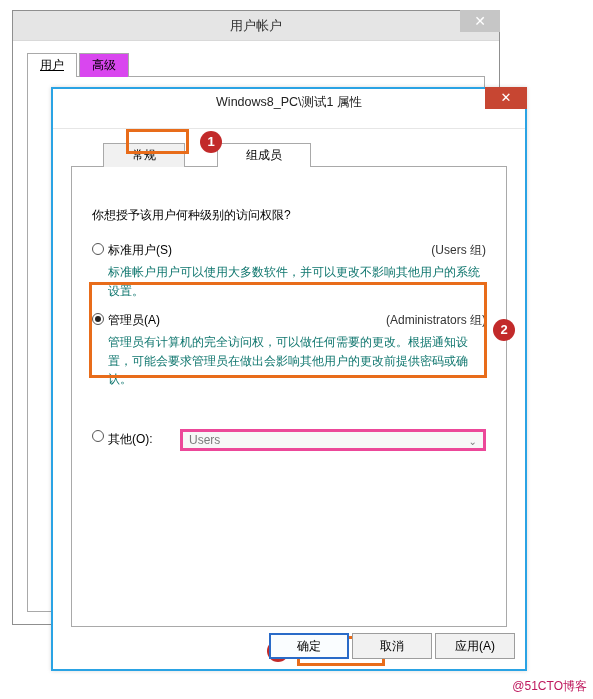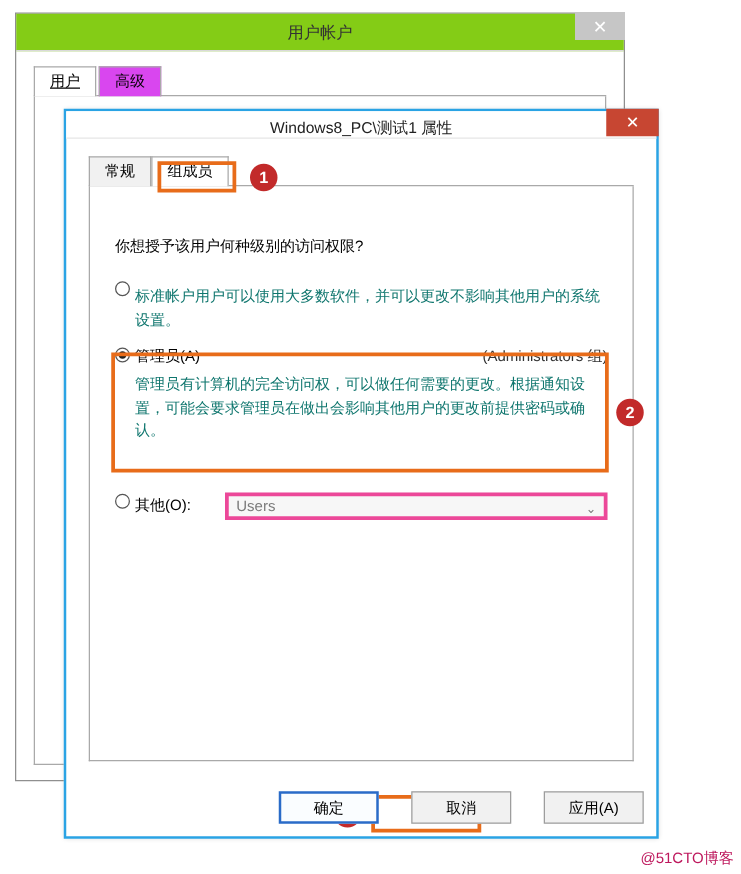--- a/index.html
+++ b/index.html
@@ -15,21 +15,21 @@
     
     .back-window {
       position: absolute;
       left: 12px; top: 10px;
       width: 488px; height: 615px;
       border: 1px solid #8f8f8f;
       background: #fff;
     }
     .back-titlebar {
       height: 30px;
-      background: #84cc16;
+      background: #e5e5e5;
       border-bottom: 1px solid #d9d9d9;
       position: relative;
       text-align: center;
       line-height: 30px;
       font-size: 13px;
       color: #333;
     }
     .back-close {
       position: absolute; right: -1px; top: -1px;
       width: 40px; height: 22px;
@@ -68,21 +68,21 @@
     .front-window {
       position: absolute;
       left: 51px; top: 87px;
       width: 476px; height: 584px;
       border: 2px solid #2aa3e4;
       background: #fff;
       box-shadow: 0 0 4px rgba(0,0,0,0.15);
     }
     .front-titlebar {
       position: relative;
-      height: 22px;
+      height: 40px;
       background: #fff;
       text-align: center;
       line-height: 26px;
       font-size: 12.5px;
       color: #222;
       border-bottom: 1px solid #e6e6e6;
     }
     .front-close {
       position: absolute; right: -2px; top: -2px;
       width: 42px; height: 22px;
@@ -96,25 +96,26 @@
     .front-tabs-row {
       display: flex;
       border-bottom: 1px solid #a9a9a9;
       height: 24px;
       align-items: flex-end;
     }
     .front-tab {
       border: 1px solid #a9a9a9;
       border-bottom: none;
       background: #fff;
-      padding: 3px 12px;
+      padding: 3px 28px;
       font-size: 12px;
       margin-right: 0px;
       position: relative;
       top: 1px;
+      margin-left: 32px;
     }
     .front-tab:not(.active){ background: #f1f1f1; }
     .front-panel {
       border: 1px solid #a9a9a9;
       border-top: none;
       padding: 16px 20px 14px 20px;
       min-height: 460px;
       position: relative;
     }
     .question {
@@ -197,21 +198,21 @@
       font-size: 13px;
       font-weight: bold;
       pointer-events:none;
     }
 
     
     .button-row {
       position: absolute;
       right: 10px; bottom: 10px;
       display: flex;
-      gap: 26px;
+      gap: 3px;
       align-items: center;
     }
     .btn {
       min-width: 80px;
       height: 26px;
       border: 1px solid #9d9d9d;
       background: #f1f1f1;
       font-size: 12px;
       display: flex; align-items:center; justify-content:center;
       cursor: pointer;
@@ -255,20 +256,24 @@
       <div class="front-tab"><span>常规</span></div>
       <div class="front-tab active"><span>组成员</span></div>
     </div>
     <div class="front-panel">
 
       <div class="question">你想授予该用户何种级别的访问权限?</div>
 
       <div class="option">
         <div class="radio-cell"><span class="radio-dot"></span></div>
         <div class="option-body">
+          <div class="option-head">
+            <span class="title">标准用户(S)</span>
+            <span class="hint">(Users 组)</span>
+          </div>
           <div class="option-desc">标准帐户用户可以使用大多数软件，并可以更改不影响其他用户的系统设置。</div>
         </div>
       </div>
 
       <div class="option admin">
         <div class="radio-cell"><span class="radio-dot filled"></span></div>
         <div class="option-body">
           <div class="option-head">
             <span class="title">管理员(A)</span>
             <span class="hint">(Administrators 组)</span>

